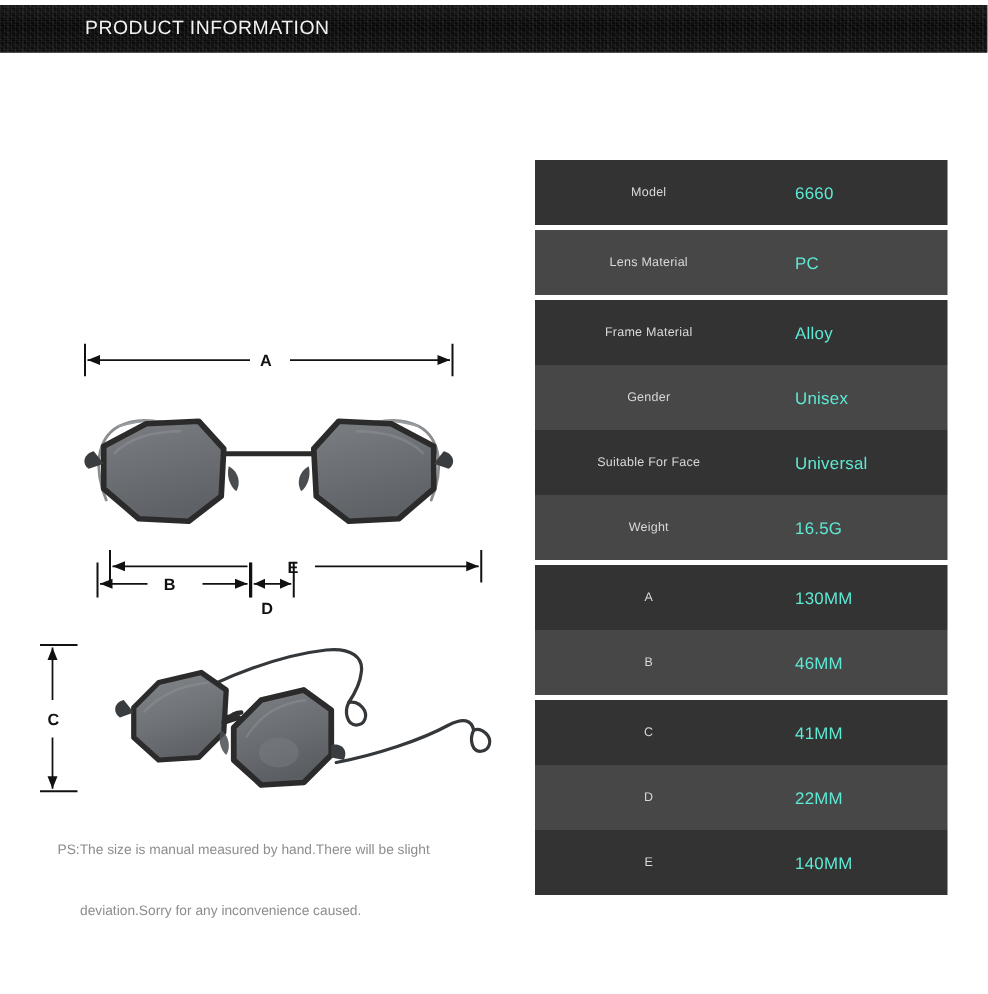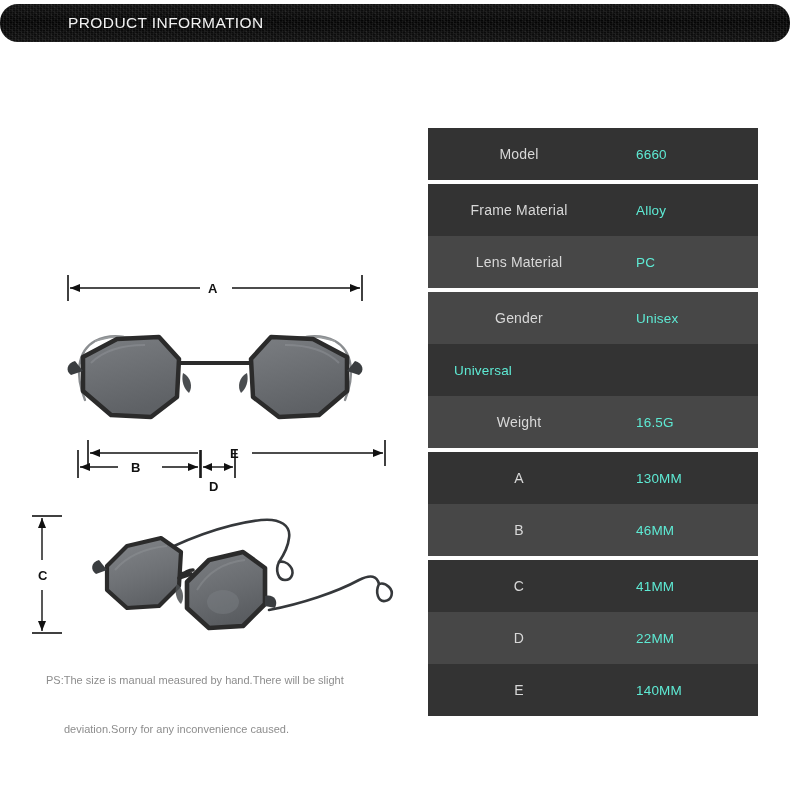--- a/index.html
+++ b/index.html
@@ -23,21 +23,20 @@
     top: 4px;
     width: 790px;
     height: 38px;
     background-color: #0a0a0a;
     background-image:
       repeating-linear-gradient(0deg, rgba(255,255,255,0.035) 0px, rgba(255,255,255,0.035) 1px, rgba(0,0,0,0) 1px, rgba(0,0,0,0) 2px),
       repeating-linear-gradient(90deg, rgba(255,255,255,0.05) 0px, rgba(255,255,255,0.05) 1px, rgba(0,0,0,0) 1px, rgba(0,0,0,0) 3px),
       repeating-linear-gradient(37deg, rgba(255,255,255,0.04) 0px, rgba(255,255,255,0.04) 1px, rgba(0,0,0,0) 1px, rgba(0,0,0,0) 4px),
       linear-gradient(180deg, #131313 0%, #050505 45%, #101010 100%);
     overflow: hidden;
-    border-radius: 18px;
   }
   #header-title {
     position: absolute;
     left: 68px;
     top: 0;
     height: 38px;
     line-height: 38px;
     color: #f2f2f2;
     font-size: 15.5px;
     letter-spacing: 0.4px;
@@ -73,21 +72,21 @@
     box-sizing: border-box;
   }
   .spec-row.dark  { background: #333333; }
   .spec-row.light { background: #474747; }
   .spec-row.gap-after { margin-bottom: 4px; }
 
   .spec-label {
     width: 182px;
     text-align: center;
     color: #d8d8d8;
-    font-size: 14px;
+    font-size: 10px;
     letter-spacing: 0.2px;
   }
   .spec-value {
     flex: 1;
     text-align: left;
     color: #5eead4;
     font-size: 13.5px;
     letter-spacing: 0.2px;
     padding-left: 26px;
     box-sizing: border-box;
@@ -245,33 +244,34 @@
 
     <ellipse cx="138" cy="102" rx="16" ry="12" fill="#7d8084" opacity="0.45"></ellipse>
   </svg>
 </div>
 
 <div id="spec-table">
     <div class="spec-row dark gap-after">
       <div class="spec-label">Model</div>
       <div class="spec-value">6660</div>
     </div>
-    <div class="spec-row dark">
-      <div class="spec-label">Frame Material</div>
-      <div class="spec-value">Alloy</div>
-    </div>
     <div class="spec-row light gap-after">
       <div class="spec-label">Lens Material</div>
       <div class="spec-value">PC</div>
     </div>
+    <div class="spec-row dark">
+      <div class="spec-label">Frame Material</div>
+      <div class="spec-value">Alloy</div>
+    </div>
     <div class="spec-row light">
       <div class="spec-label">Gender</div>
       <div class="spec-value">Unisex</div>
     </div>
     <div class="spec-row dark">
+      <div class="spec-label">Suitable For Face</div>
       <div class="spec-value">Universal</div>
     </div>
     <div class="spec-row light gap-after">
       <div class="spec-label">Weight</div>
       <div class="spec-value">16.5G</div>
     </div>
     <div class="spec-row dark">
       <div class="spec-label">A</div>
       <div class="spec-value">130MM</div>
     </div>

